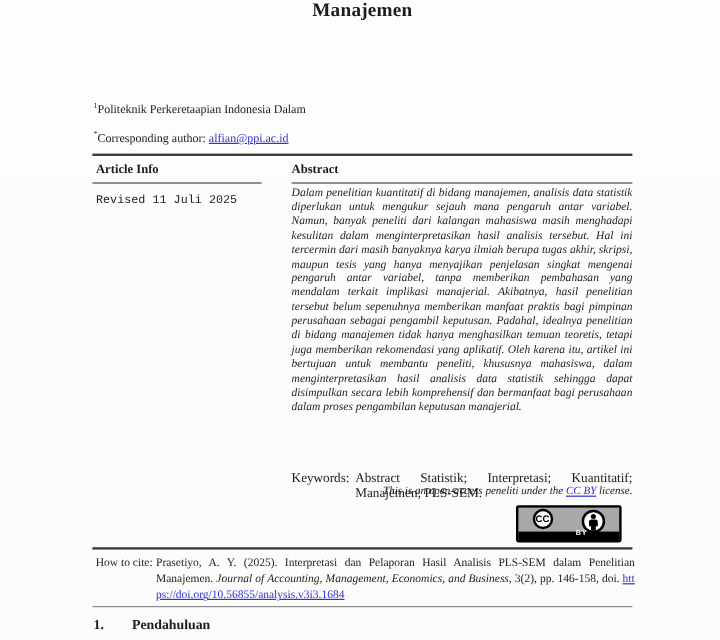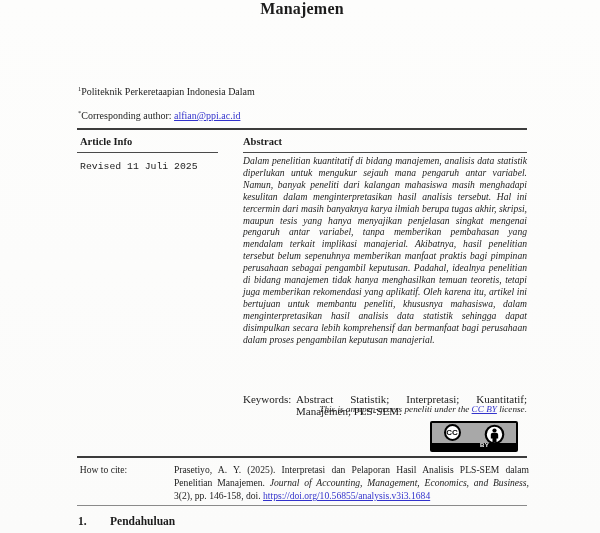--- a/index.html
+++ b/index.html
@@ -67,21 +67,21 @@
   .cc-strip {
     position: absolute; left: 0; bottom: 0; width: 100%; height: 7px; background: #000;
   }
   .by-label {
     position: absolute; left: 57%; top: -1px; color: #fff;
     font-size: 6px; font-weight: bold; font-family: "Liberation Sans", sans-serif; letter-spacing: .5px;
   }
 
   .cite { position: absolute; top: 463px; left: 77px; width: 452px; display: flex; font-size: 9.6px; line-height: 13.2px; }
   .cite-label { flex: 0 0 53px; text-align: center; }
-  .cite-body { flex: 1; text-align: justify; margin-left: 44px; }
+  .cite-body { flex: 1; text-align: justify; }
   .italic { font-style: italic; }
 
   .section-heading { position: absolute; top: 515px; left: 78px; font-weight: bold; font-size: 11.5px; }
   .section-number { display: inline-block; width: 32px; }
 </style>
 </head>
 <body>
 
 <div class="page">
 

